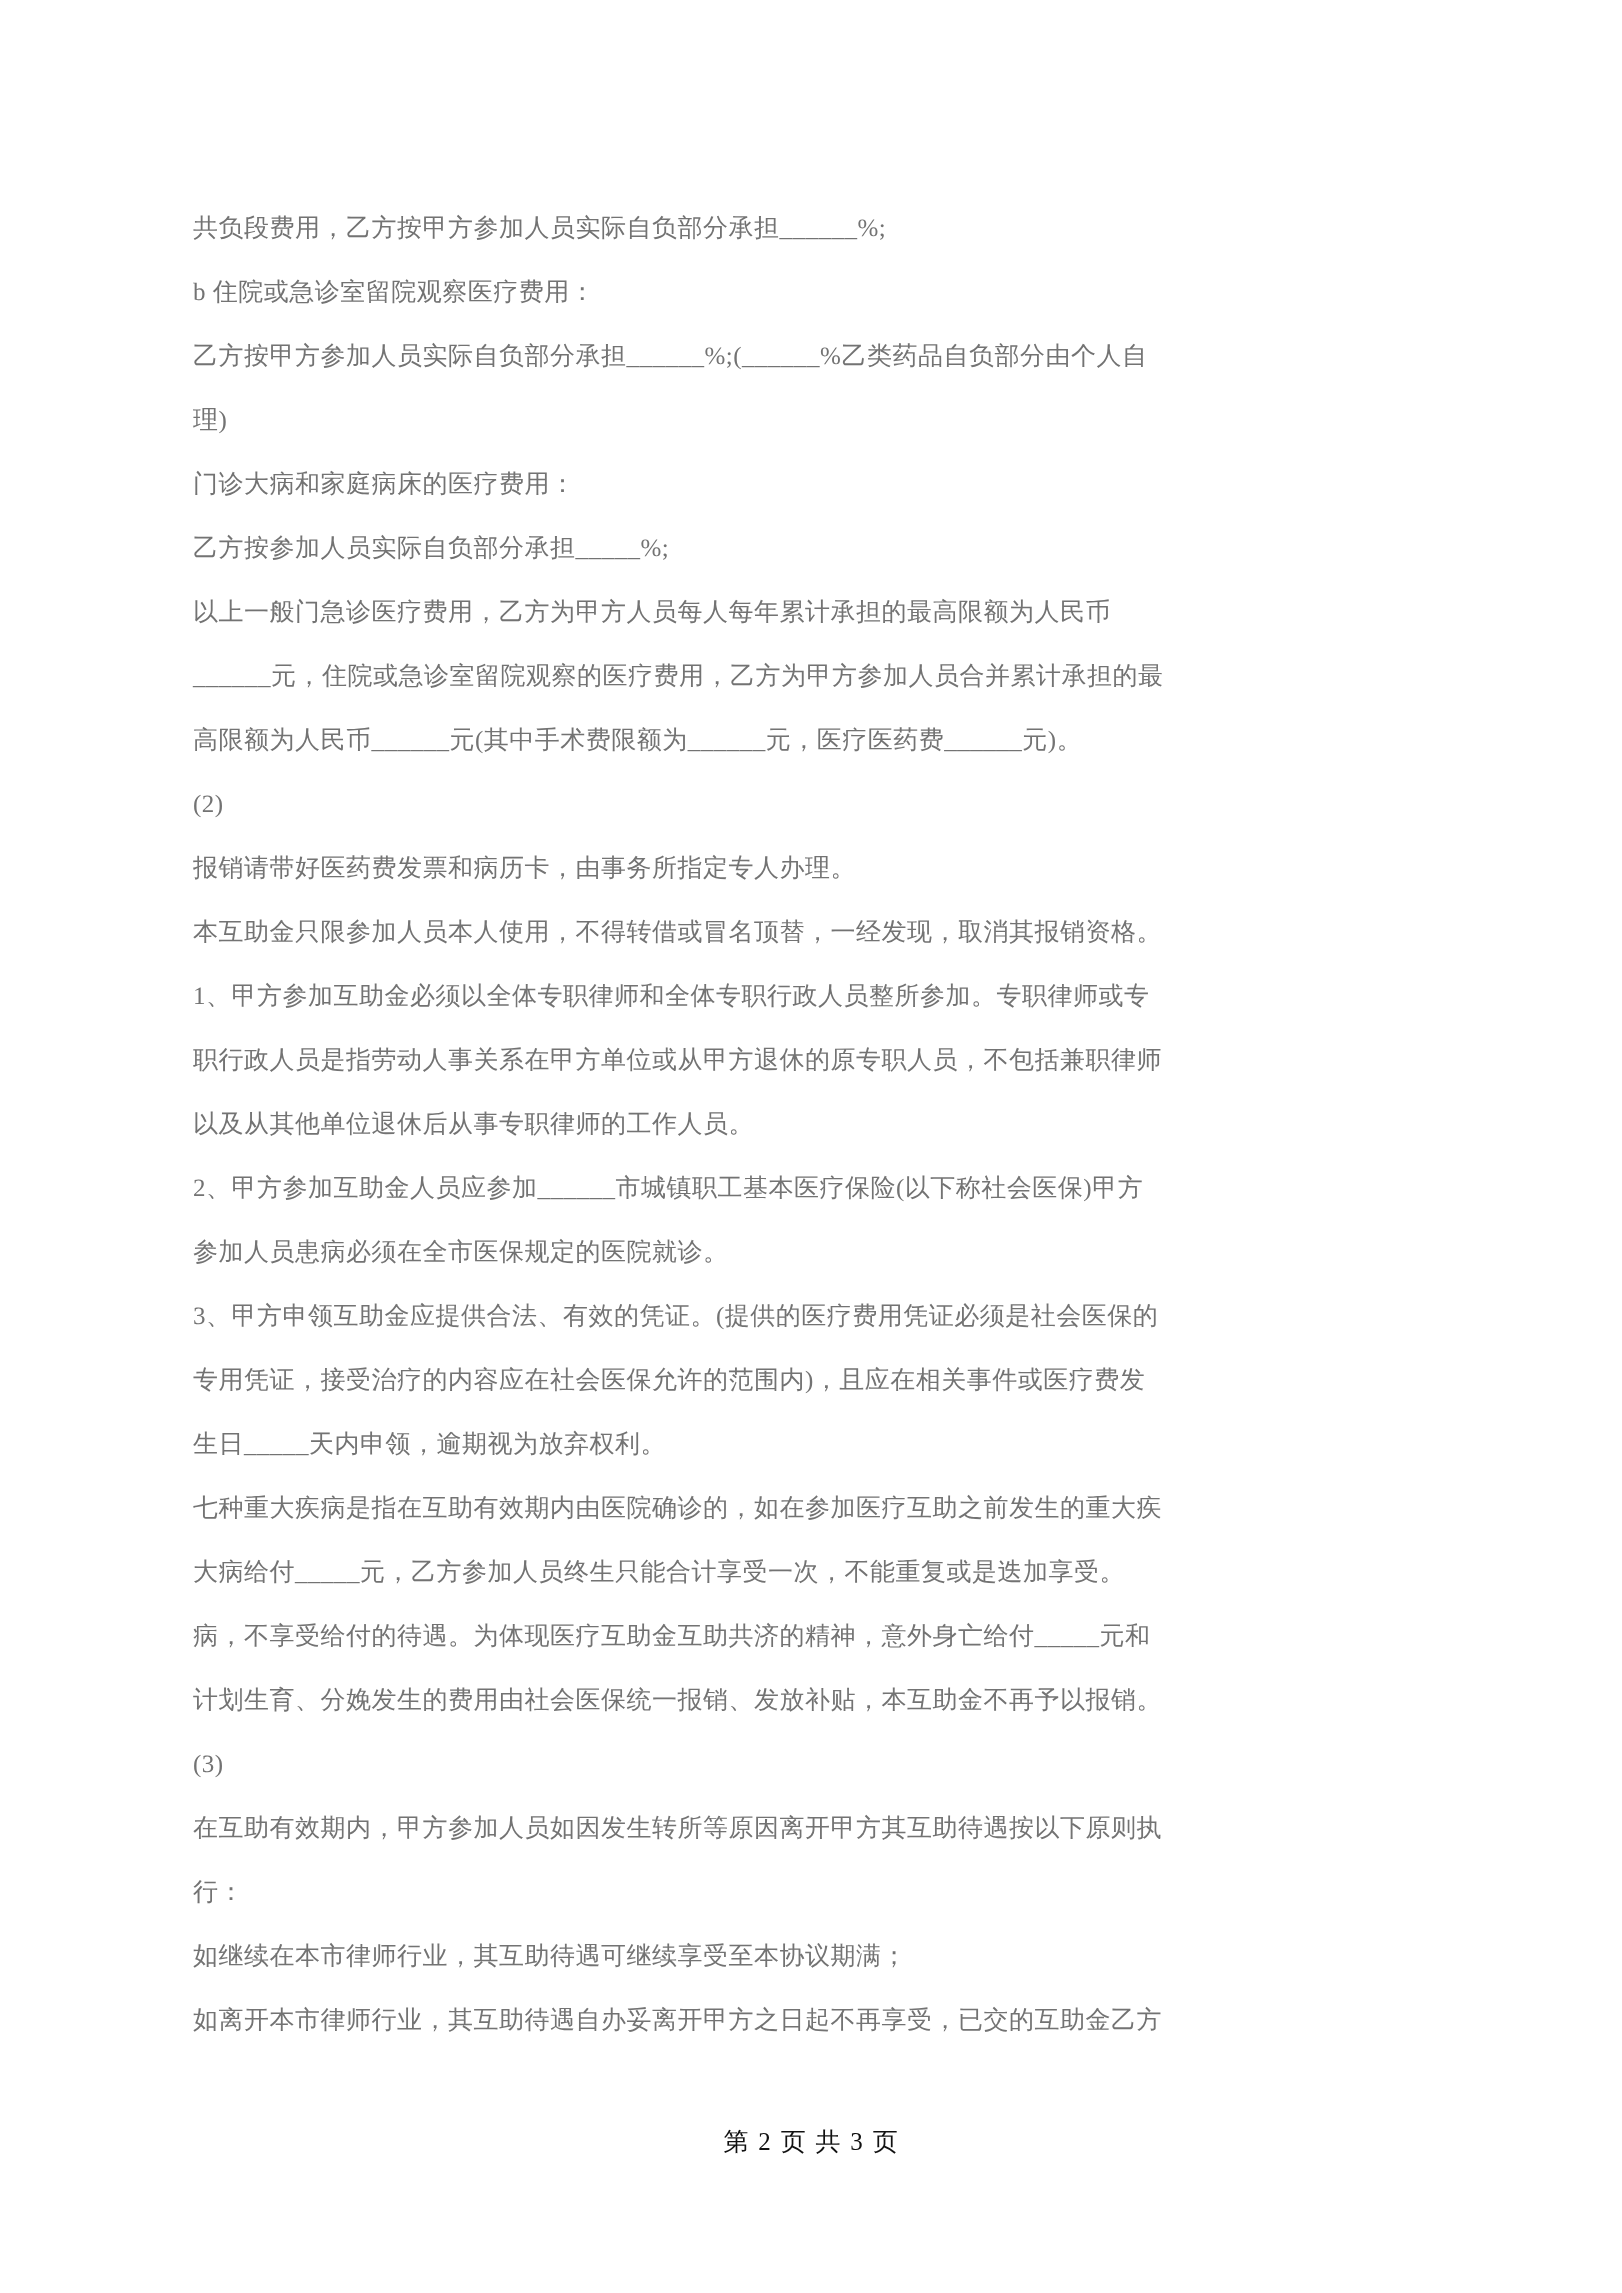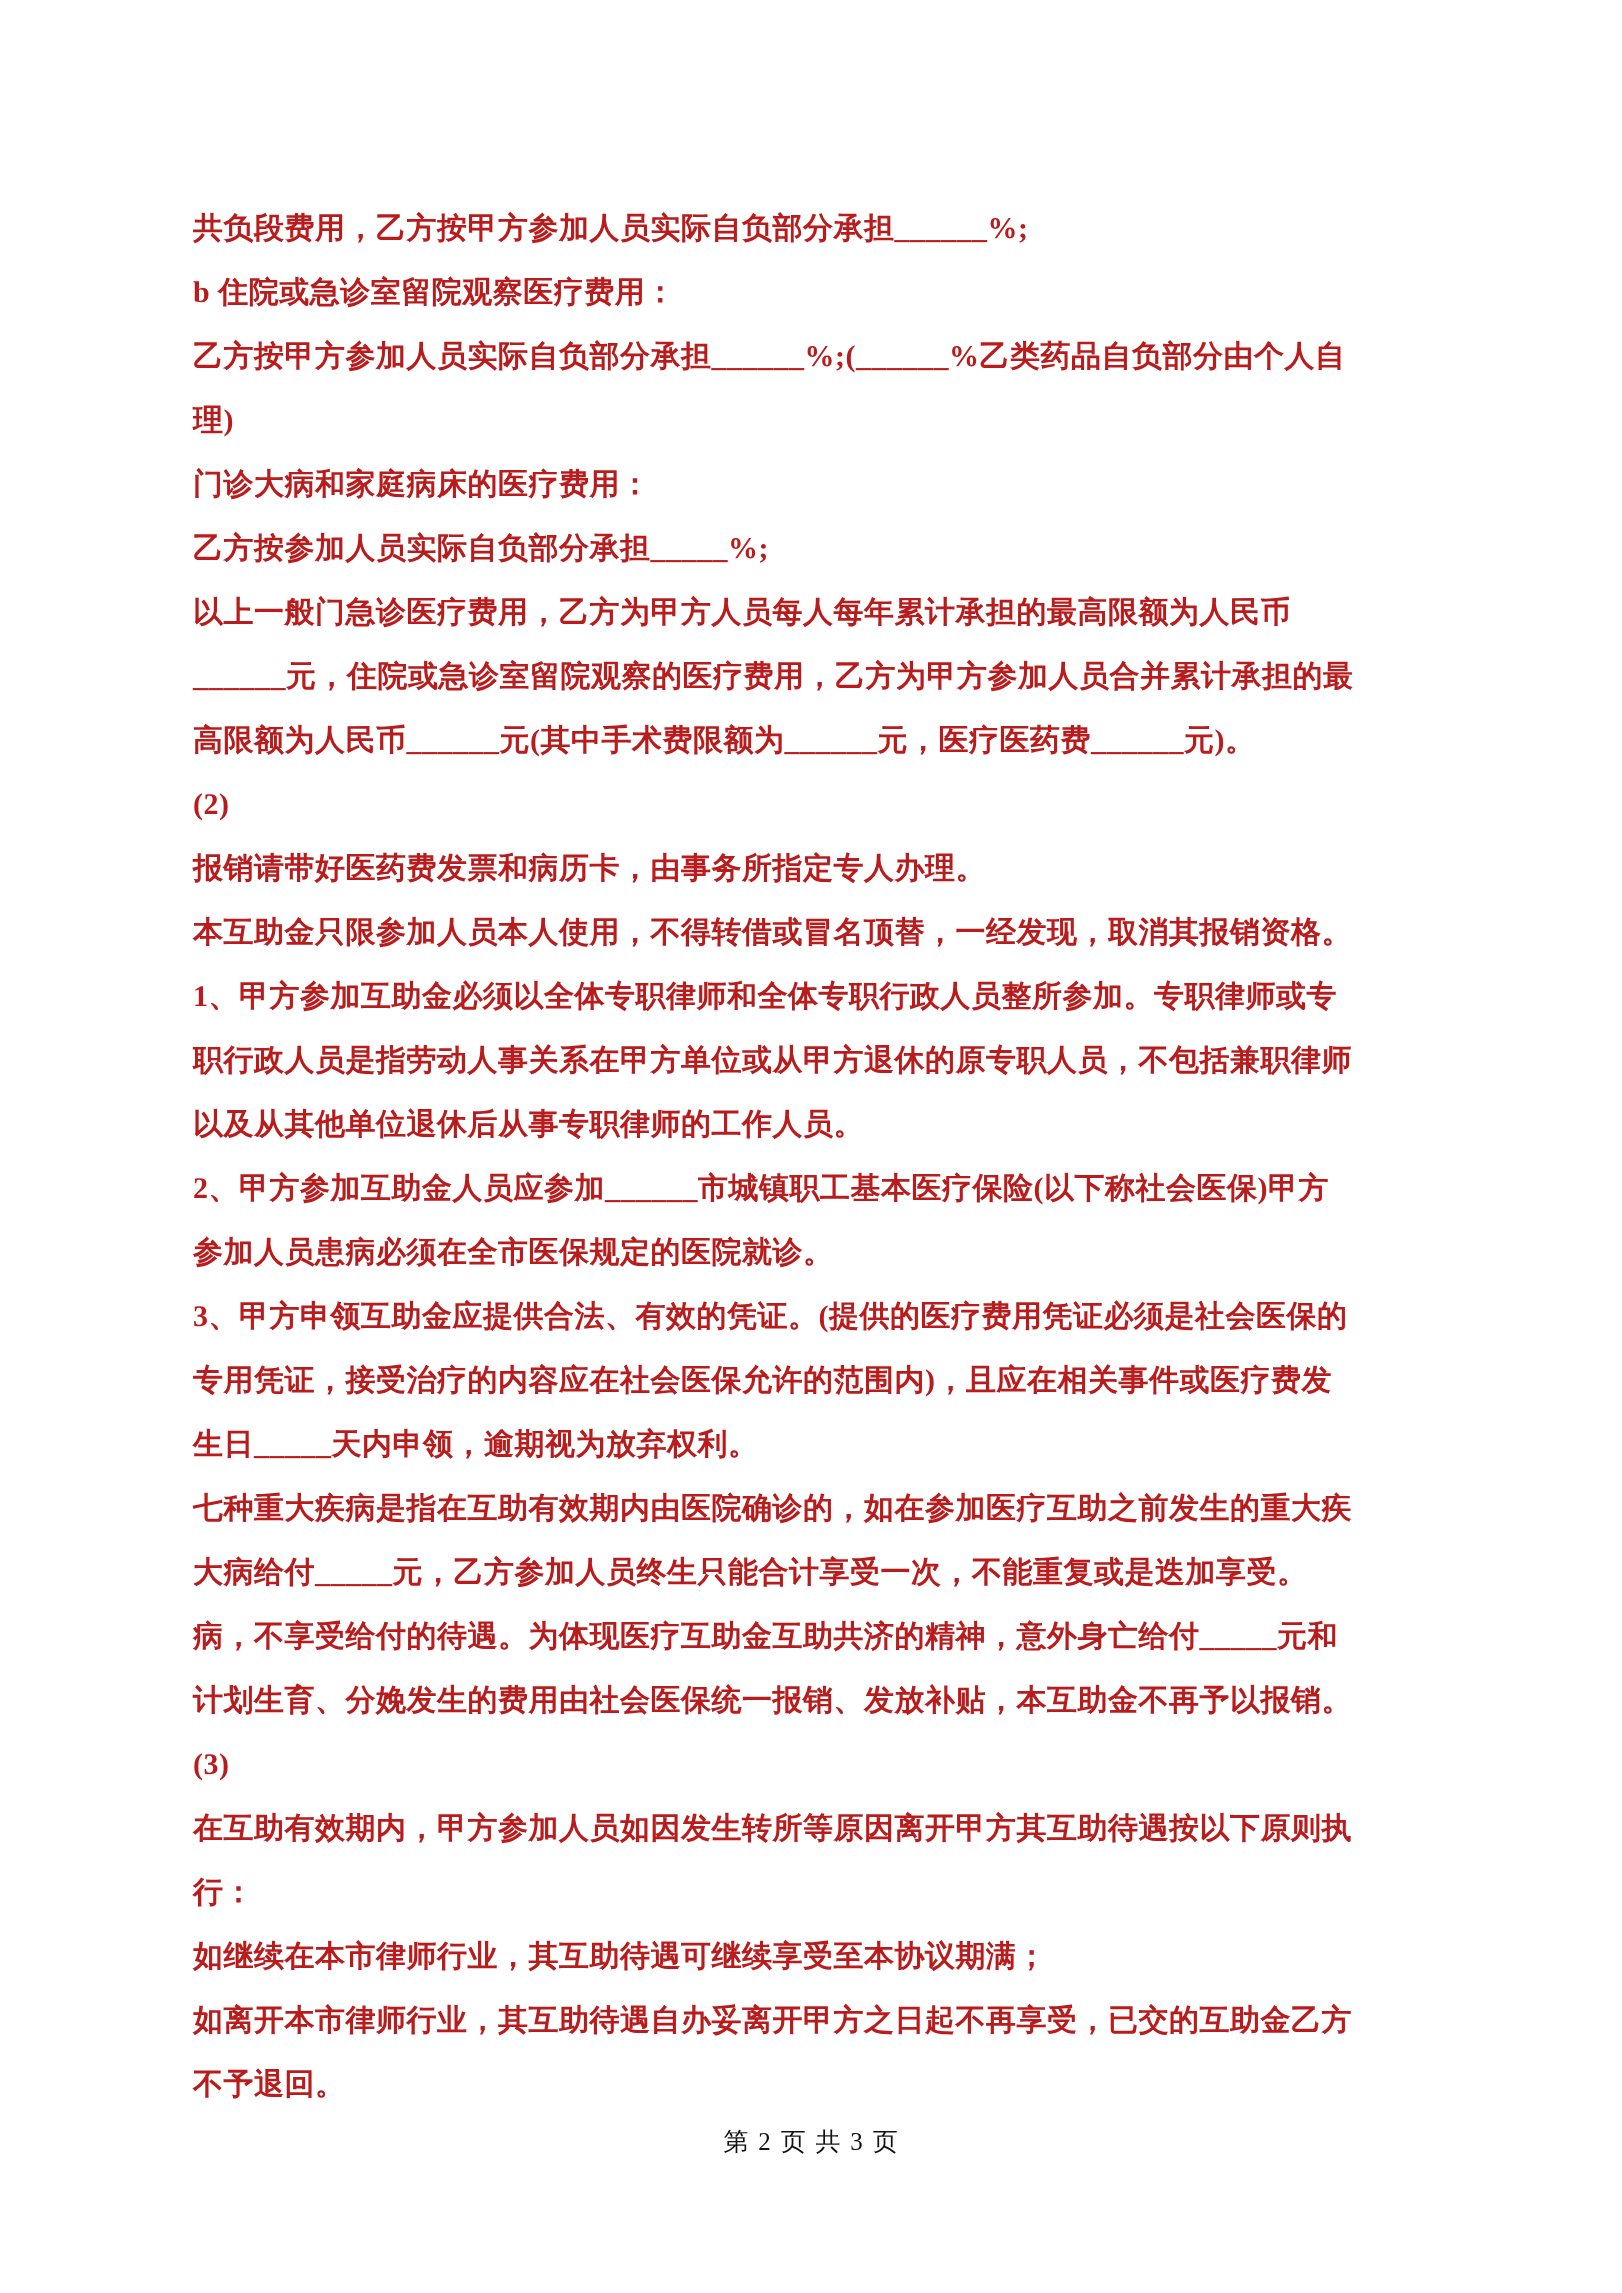--- a/index.html
+++ b/index.html
@@ -17,25 +17,25 @@
   }
   .doc-body {
     position: absolute;
     left: 193px;
     top: 197px;
     width: 1264px;
   }
   .doc-line {
     height: 64px;
     line-height: 64px;
-    font-size: 30px;
-    color: #b91c1c;
+    font-size: 25px;
+    color: #737373;
     white-space: nowrap;
     letter-spacing: 0.5px;
-    font-weight: 700;
+    font-weight: 400;
     text-rendering: geometricPrecision;
   }
   .page-footer {
     position: absolute;
     left: 0;
     top: 2124px;
     width: 1623px;
     text-align: center;
     font-size: 25px;
     color: #111111;
@@ -70,17 +70,16 @@
       <div class="doc-line">生日_____天内申领，逾期视为放弃权利。</div>
       <div class="doc-line">七种重大疾病是指在互助有效期内由医院确诊的，如在参加医疗互助之前发生的重大疾</div>
       <div class="doc-line">大病给付_____元，乙方参加人员终生只能合计享受一次，不能重复或是迭加享受。</div>
       <div class="doc-line">病，不享受给付的待遇。为体现医疗互助金互助共济的精神，意外身亡给付_____元和</div>
       <div class="doc-line">计划生育、分娩发生的费用由社会医保统一报销、发放补贴，本互助金不再予以报销。</div>
       <div class="doc-line">(3)</div>
       <div class="doc-line">在互助有效期内，甲方参加人员如因发生转所等原因离开甲方其互助待遇按以下原则执</div>
       <div class="doc-line">行：</div>
       <div class="doc-line">如继续在本市律师行业，其互助待遇可继续享受至本协议期满；</div>
       <div class="doc-line">如离开本市律师行业，其互助待遇自办妥离开甲方之日起不再享受，已交的互助金乙方</div>
-      <div class="doc-line">不予退回。</div>
     </div>
   <div class="page-footer">第 2 页 共 3 页</div>
 </div>
 
 
 </body></html>

